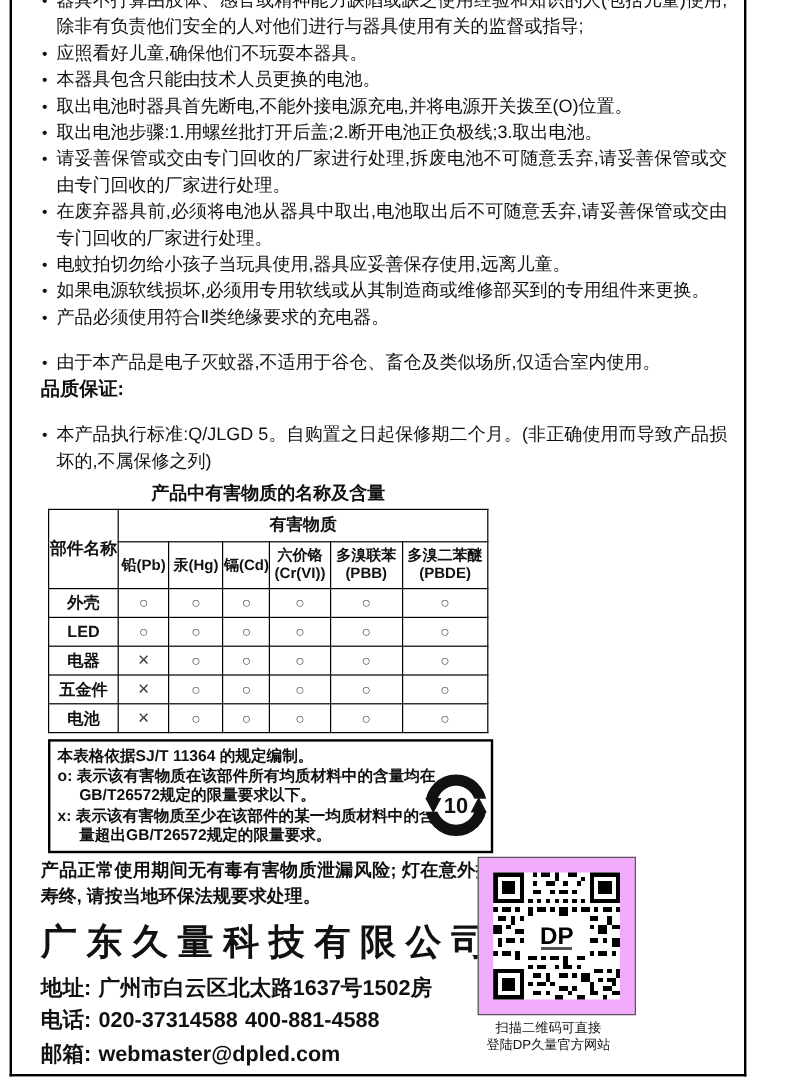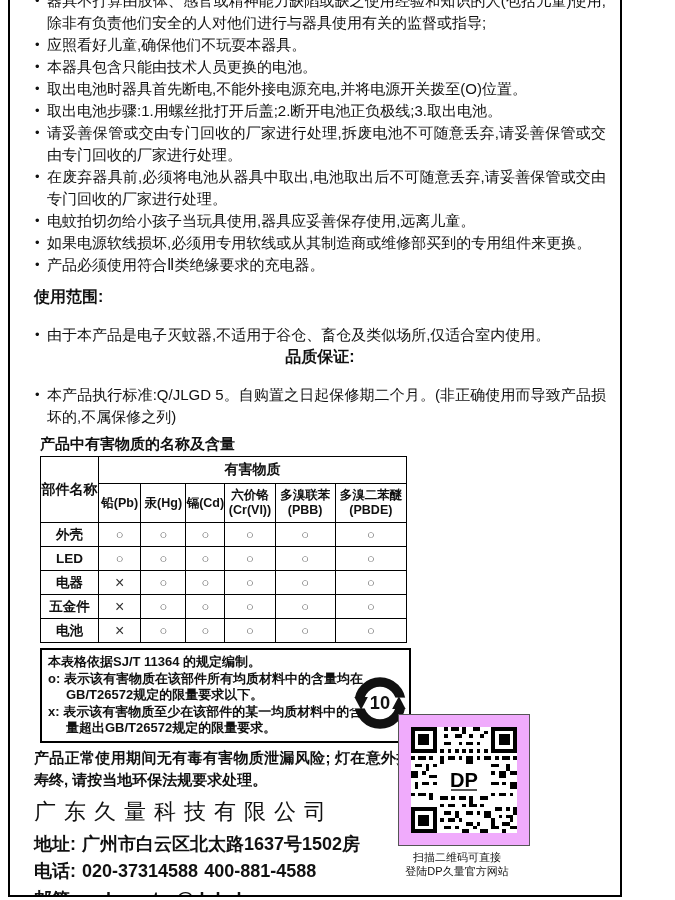--- a/index.html
+++ b/index.html
@@ -9,39 +9,39 @@
         border-left:2px solid #000;border-right:2px solid #000;border-bottom:2px solid #000;
         overflow:hidden;background:#fff;}
   .content{padding:0 14px 0 24px;position:relative;}
   
   .bullets{margin-top:-10px;}
   .bullet{position:relative;padding-left:13px;font-size:15px;line-height:22px;text-align:justify;}
   .bullet::before{content:"\2022";position:absolute;left:1px;top:0;font-size:13px;}
   .sec-head{font-weight:bold;font-size:16px;line-height:22px;margin-top:10px;}
   .sec-bullet{margin-top:16px;}
   
-  .haz-title{width:367px;margin:6px 0 2px 6px;font-weight:bold;font-size:15px;line-height:20px;}
+  .haz-title{width:367px;margin:6px 0 2px 6px;text-align:center;font-weight:bold;font-size:15px;line-height:20px;}
   table.haz{border-collapse:collapse;margin-left:6px;width:367px;table-layout:fixed;}
   table.haz th,table.haz td{border:1px solid #000;text-align:center;vertical-align:middle;padding:0;}
   th.group{font-size:14px;font-weight:bold;height:26px;}
   th.corner{font-size:14px;font-weight:bold;}
   th.sub{font-size:12.5px;font-weight:bold;height:38px;white-space:pre-line;line-height:15px;}
   td.part{font-weight:bold;font-size:13.5px;height:23px;}
   td.mark{font-size:13px;color:#555;height:23px;}
   td.mark.x{font-size:16px;color:#333;}
   
   .notes-box{width:355px;border:2px solid #000;margin:5px 0 0 6px;padding:4px 6px;
              position:relative;font-weight:bold;font-size:13px;line-height:16.5px;}
   .notes-text{width:300px;}
   .hang{padding-left:18px;text-indent:-18px;}
   .epup{position:absolute;right:2px;top:26px;}
   
   .warning{width:408px;font-weight:bold;font-size:15px;line-height:22px;margin-top:4px;text-align:justify;}
   
-  .company-name{margin-top:6px;font-size:22px;font-weight:normal;letter-spacing:8px;white-space:nowrap;}
+  .company-name{margin-top:6px;font-size:30px;font-weight:bold;letter-spacing:8px;white-space:nowrap;}
   .contact{margin-top:4px;}
   .contact-line{font-size:18px;font-weight:bold;line-height:27.5px;white-space:nowrap;}
   .contact-line .val{margin-left:6px;}
   .phone2{margin-left:58px;}
   
   .qr-wrap{position:absolute;left:388px;top:714px;width:118px;text-align:center;}
   .qr-frame{display:inline-block;border:1px solid #555;background:#f0abfc;padding:12px;line-height:0;}
   .qr-caption{margin-top:4px;font-size:11px;font-weight:normal;line-height:14px;}
 </style>
 </head>
@@ -56,24 +56,23 @@
       <div class="bullet">本器具包含只能由技术人员更换的电池。</div>
       <div class="bullet">取出电池时器具首先断电,不能外接电源充电,并将电源开关拨至(O)位置。</div>
       <div class="bullet">取出电池步骤:1.用螺丝批打开后盖;2.断开电池正负极线;3.取出电池。</div>
       <div class="bullet">请妥善保管或交由专门回收的厂家进行处理,拆废电池不可随意丢弃,请妥善保管或交由专门回收的厂家进行处理。</div>
       <div class="bullet">在废弃器具前,必须将电池从器具中取出,电池取出后不可随意丢弃,请妥善保管或交由专门回收的厂家进行处理。</div>
       <div class="bullet">电蚊拍切勿给小孩子当玩具使用,器具应妥善保存使用,远离儿童。</div>
       <div class="bullet">如果电源软线损坏,必须用专用软线或从其制造商或维修部买到的专用组件来更换。</div>
       <div class="bullet">产品必须使用符合Ⅱ类绝缘要求的充电器。</div>
     </div>
 
-    <div class="sec-head">使用范围:</div>
     <div class="bullet sec-bullet">由于本产品是电子灭蚊器,不适用于谷仓、畜仓及类似场所,仅适合室内使用。</div>
 
-    <div class="sec-head" style="margin-top:0;text-align:center;">品质保证:</div>
+    <div class="sec-head" style="margin-top:0;">品质保证:</div>
     <div class="bullet sec-bullet">本产品执行标准:Q/JLGD 5。自购置之日起保修期二个月。(非正确使用而导致产品损坏的,不属保修之列)</div>
 
     <div class="haz-title">产品中有害物质的名称及含量</div>
     <table class="haz">
       <colgroup>
         <col style="width:58px">
           <col style="width:42px">
           <col style="width:45px">
         <col style="width:39px">
           <col style="width:50px">

